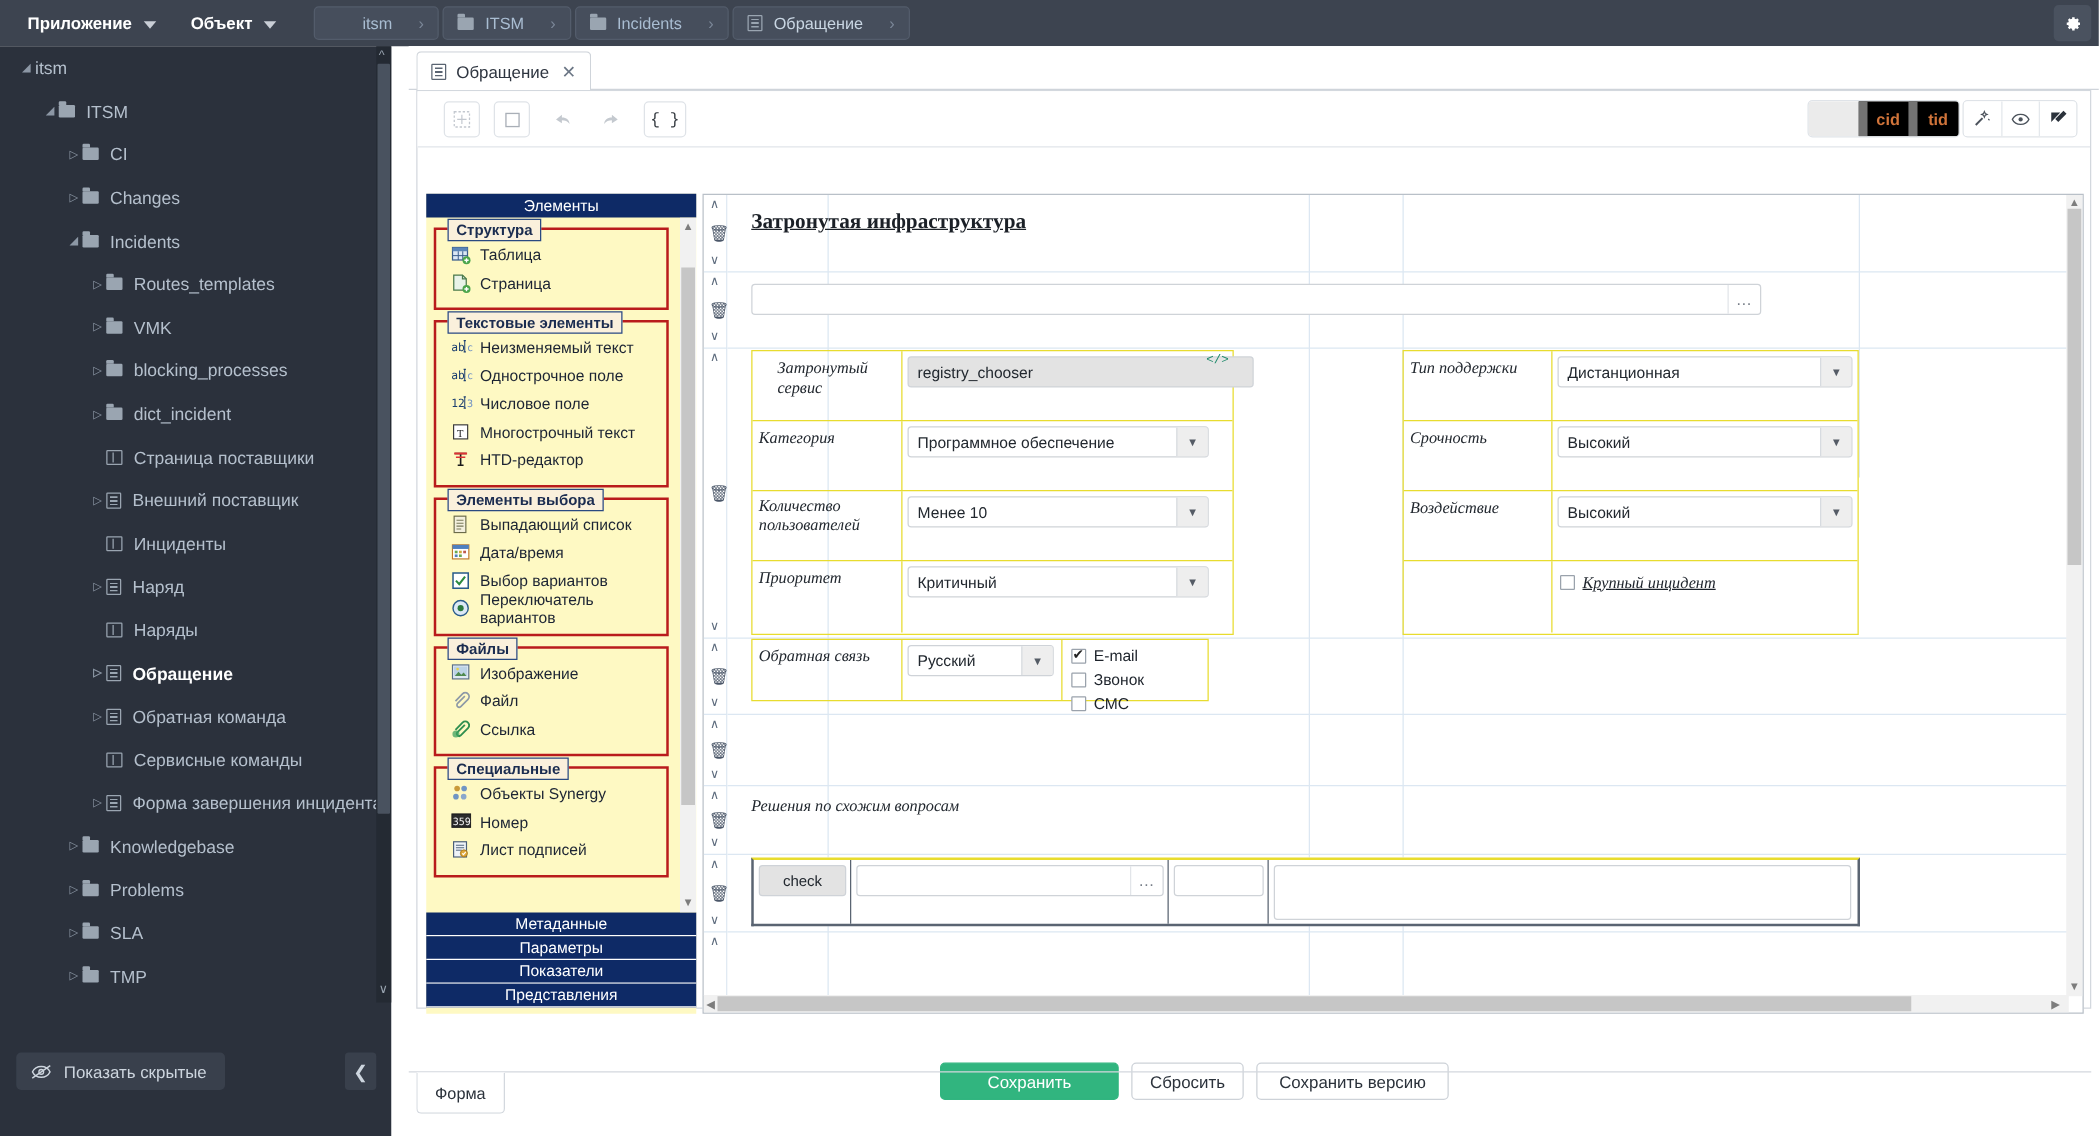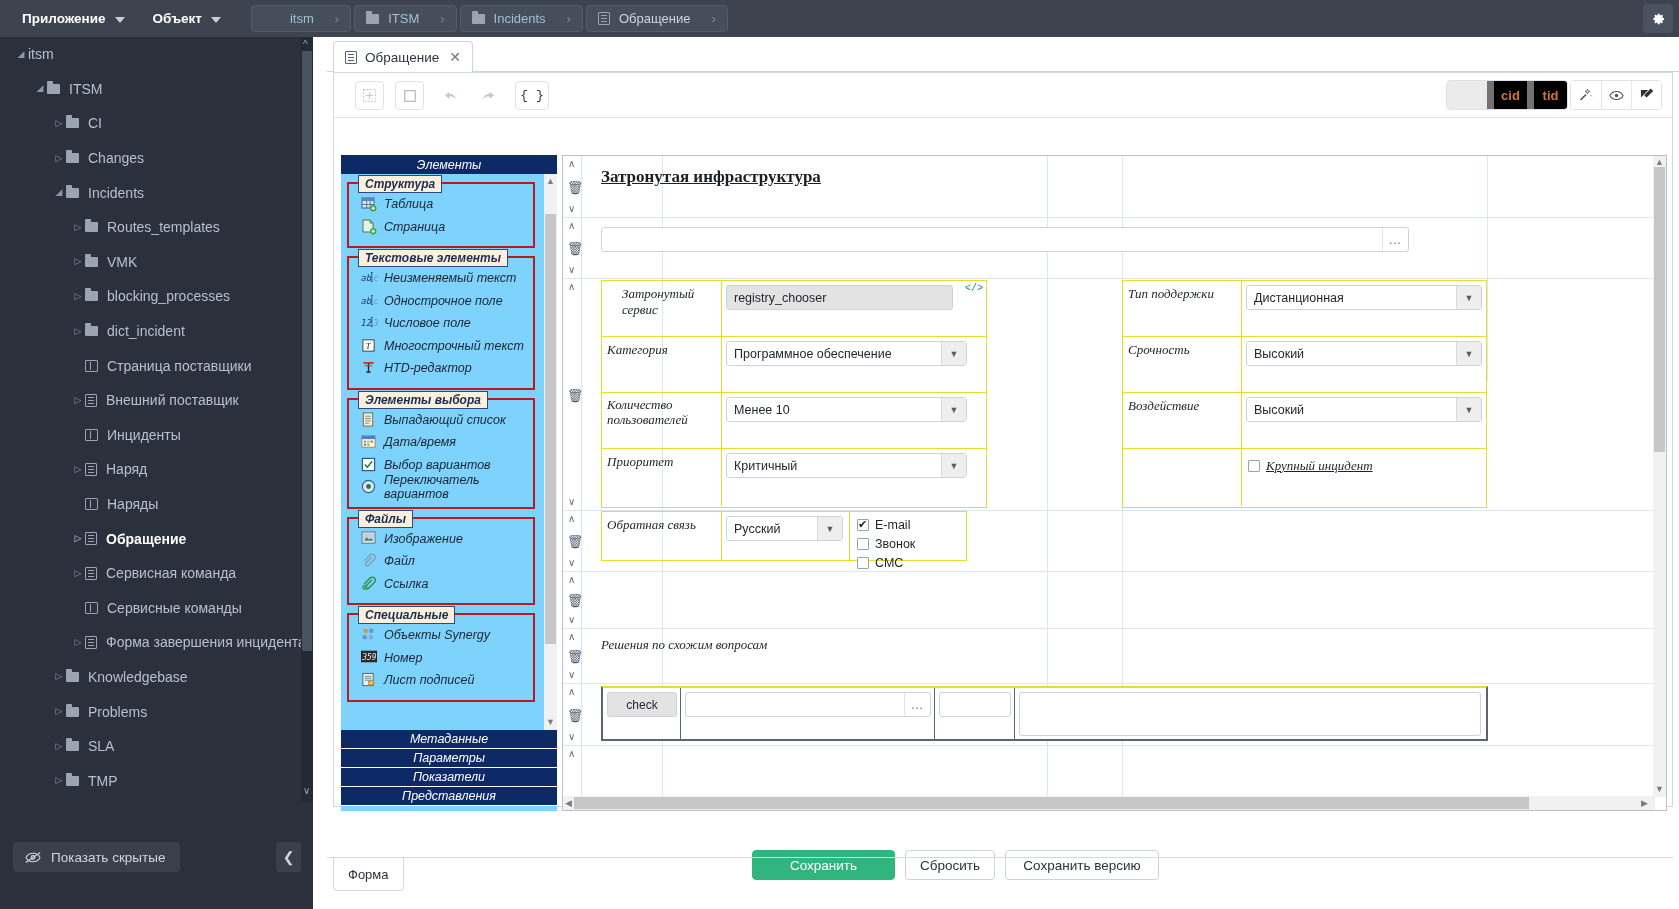--- a/index.html
+++ b/index.html
@@ -164,22 +164,21 @@
   #grp-icons .seg {
     display: flex; align-items: center; justify-content: center;
     width: 30px; height: 28px; border-left: 1px solid #e4e8ec; background: #fff;
     color: #4c535c;
   }
   #grp-icons .seg:first-child { border-left: none; }
 
   
   #palette {
     position: absolute; left: 7px; top: 82px; width: 216px; height: 656px;
-    background: #7dd3fc;
-    font-style: italic;
+    background: #fef9c3;
   }
   .pal-header {
     height: 19px; background: #0e2a66; color: #ffffff; font-size: 12.5px;
     display: flex; align-items: center; justify-content: center; font-weight: normal;
   }
   #pal-body {
     position: relative; width: 216px; height: 556px; overflow: hidden;
   }
   #pal-inner { position: absolute; left: 0; top: 0; width: 200px; }
   .fieldset {
@@ -419,21 +418,21 @@
         <span>Наряды</span>
       </div>
       <div class="tnode bold" style="padding-left: 71px;">
         <span class="twist">▷</span>
         <span class="ico-doc"></span>
         <span>Обращение</span>
       </div>
       <div class="tnode" style="padding-left: 71px;">
         <span class="twist">▷</span>
         <span class="ico-doc"></span>
-        <span>Сервисная команда</span>
+        <span>Обратная команда</span>
       </div>
       <div class="tnode" style="padding-left: 71px;">
         <span class="twist none"></span>
         <span class="ico-grid"></span>
         <span>Сервисные команды</span>
       </div>
       <div class="tnode" style="padding-left: 71px;">
         <span class="twist">▷</span>
         <span class="ico-doc"></span>
         <span>Форма завершения инцидента</span>
@@ -782,21 +781,21 @@
         </div>
 
         <div class="frow" style="height:232px;">
 
           <div class="ybox" style="left:19px; top:1px; width:386px; height:228px;">
 
             <div style="position:absolute; left:0; top:0; width:100%; height:56px; border-bottom:1.6px solid #e8dc2f;">
               <div style="position:absolute; left:0; top:0; width:120px; height:100%; border-right:1.6px solid #e8dc2f;">
                 <span class="ylabel" style="position:absolute; left:20px; top:5px;">Затронутый сервис</span>
               </div>
-              <div class="ctl grey" style="left:124px; top:4px; width:227px;">
+              <div class="ctl grey" style="left:124px; top:4px; width:277px;">
                 <span>registry_chooser</span>
               </div>
               <span class="code-mark" style="right:3px; top:2px;">&lt;/&gt;</span>
             </div>
 
             <div style="position:absolute; left:0; top:56px; width:100%; height:56px; border-bottom:1.6px solid #e8dc2f;">
               <div style="position:absolute; left:0; top:0; width:120px; height:100%; border-right:1.6px solid #e8dc2f;">
                 <span class="ylabel" style="position:absolute; left:5px; top:5px;">Категория</span>
               </div>
               <div class="ctl" style="left:124px; top:4px; width:241px;">

